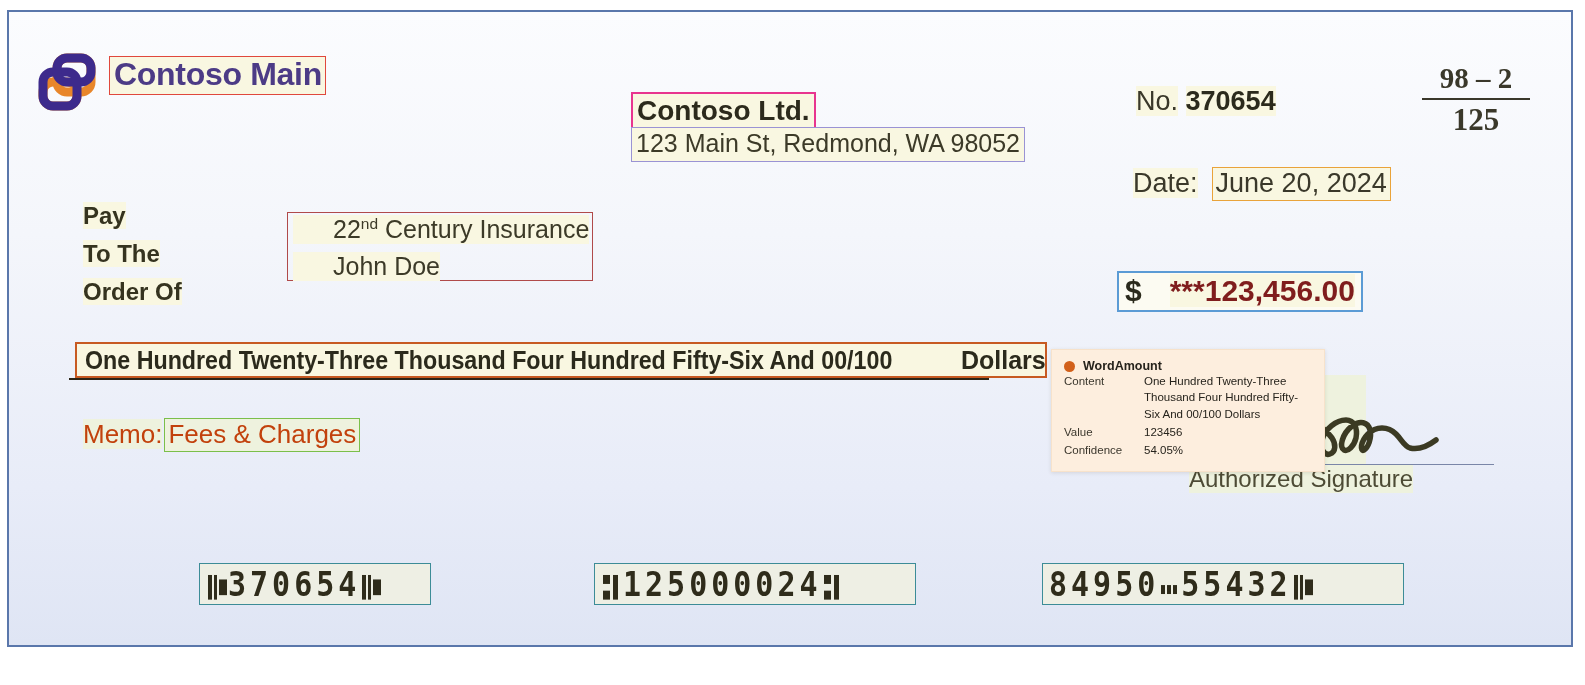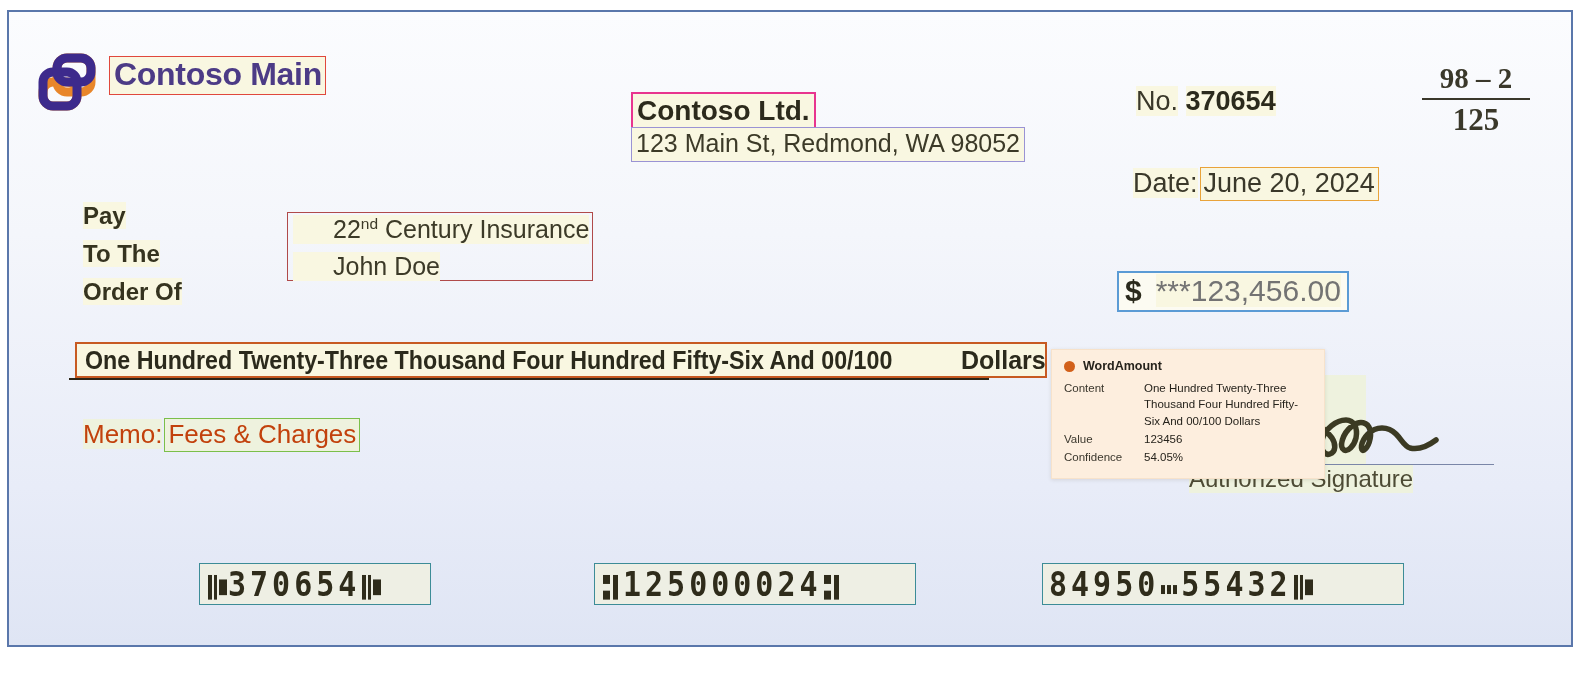--- a/index.html
+++ b/index.html
@@ -133,21 +133,21 @@
     font-size: 27px;
     color: #3a382a;
     white-space: nowrap;
   }
   #date-label { background: #f9f7e1; }
   #date-value-box {
     display: inline-block;
     border: 1.5px solid #e9a33a;
     background: #f9f7e1;
     padding: 0 3px 1px 3px;
-    margin-left: 2px;
+    margin-left: 14px;
   }
 
   
   #pay-to-label {
     position: absolute;
     left: 74px;
     top: 185px;
     font-size: 24px;
     font-weight: bold;
     color: #35331f;
@@ -186,24 +186,24 @@
     padding: 1px 6px 2px 6px;
     white-space: nowrap;
   }
   #amount-currency {
     font-size: 30px;
     font-weight: bold;
     color: #2b2a1c;
   }
   #amount-value {
     font-size: 30px;
-    font-weight: normal;
-    color: #737373;
-    background: #f9f7e1;
-    margin-left: 14px;
+    font-weight: bold;
+    color: #7f1d1d;
+    background: #f9f7e1;
+    margin-left: 28px;
   }
 
   
   #written-amount-box {
     position: absolute;
     left: 66px;
     top: 330px;
     width: 972px;
     height: 36px;
     border: 2.5px solid #c75a22;
@@ -354,21 +354,20 @@
     border: 1px solid #f7e2cb;
     box-shadow: 0 1px 4px rgba(60,40,20,0.12);
     padding: 9px 12px 10px 12px;
     box-sizing: border-box;
     font-family: "Liberation Sans", sans-serif;
   }
   #tooltip-header {
     display: flex;
     align-items: center;
     gap: 8px;
-    margin-bottom: 7px;
   }
   #tooltip-dot {
     width: 11px;
     height: 11px;
     border-radius: 50%;
     background: #d2601a;
     flex: 0 0 auto;
   }
   #tooltip-title {
     font-size: 12.5px;

